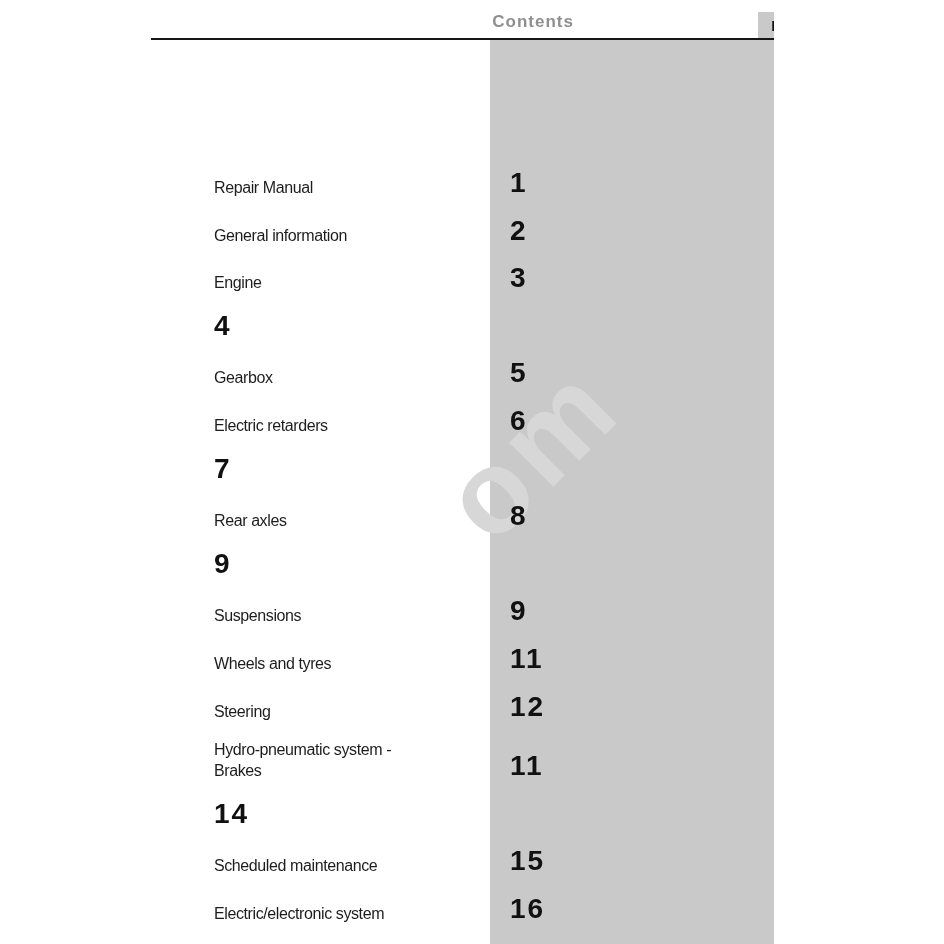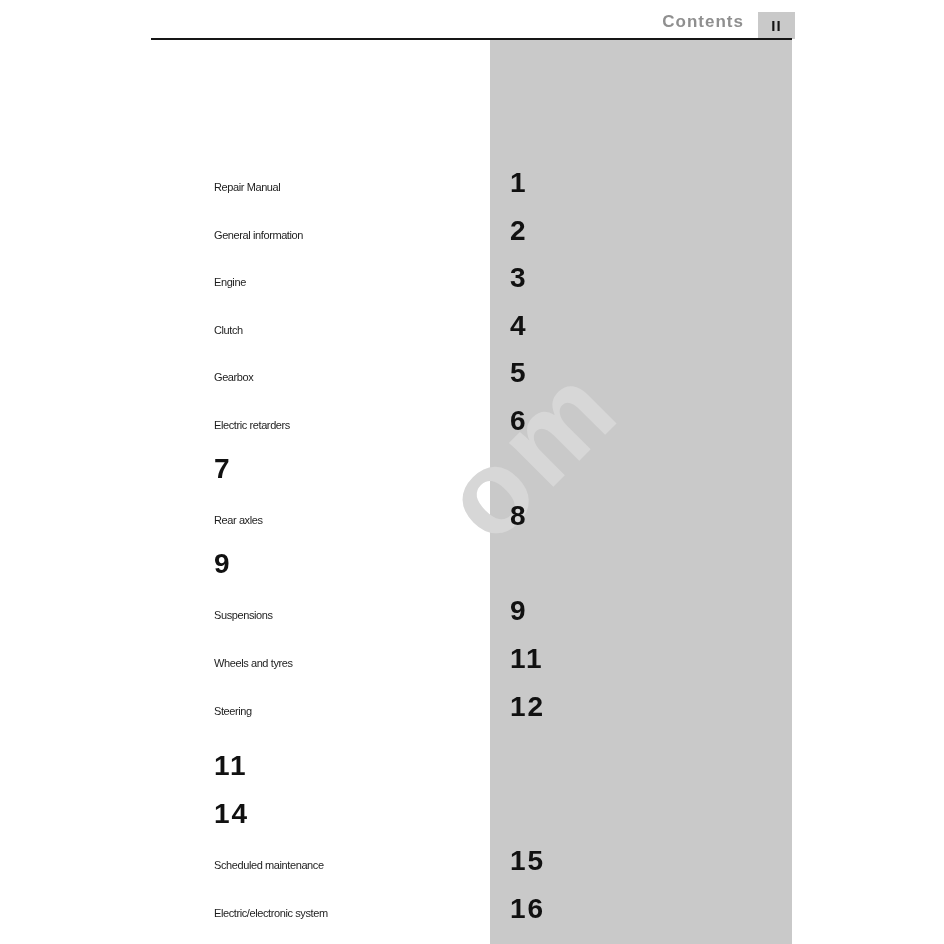--- a/index.html
+++ b/index.html
@@ -2,21 +2,21 @@
 <html><head>
 <meta charset="utf-8">
 <style>
   html, body {
     margin: 0;
     padding: 0;
     background: #ffffff;
   }
   .page {
     position: relative;
-    width: 944px;
+    width: 774px;
     height: 944px;
     background: #ffffff;
     overflow: hidden;
     font-family: "Liberation Sans", sans-serif;
   }
   .header-title {
     position: absolute;
     top: 12px;
     right: 200px;
     font-size: 17px;
@@ -87,21 +87,21 @@
     height: 30px;
     margin-bottom: 17.6px;
   }
   
   .toc-row:nth-child(13) {
     height: 42px;
     margin-top: 9px;
   }
   .toc-label {
     flex: 0 0 296px;
-    font-size: 11px;
+    font-size: 16px;
     line-height: 21px;
     letter-spacing: -0.4px;
     color: #1d1d1d;
     white-space: pre-line;
   }
   .toc-number {
     font-size: 28px;
     line-height: 30px;
     font-weight: 700;
     letter-spacing: 2px;
@@ -131,21 +131,20 @@
       </div>
       <div class="toc-row">
         <span class="toc-label">General information</span>
         <span class="toc-number">2</span>
       </div>
       <div class="toc-row">
         <span class="toc-label">Engine</span>
         <span class="toc-number">3</span>
       </div>
       <div class="toc-row">
-        <span class="toc-label">Clutch</span>
         <span class="toc-number">4</span>
       </div>
       <div class="toc-row">
         <span class="toc-label">Gearbox</span>
         <span class="toc-number">5</span>
       </div>
       <div class="toc-row">
         <span class="toc-label">Electric retarders</span>
         <span class="toc-number">6</span>
       </div>
@@ -165,20 +164,22 @@
       </div>
       <div class="toc-row">
         <span class="toc-label">Wheels and tyres</span>
         <span class="toc-number">11</span>
       </div>
       <div class="toc-row">
         <span class="toc-label">Steering</span>
         <span class="toc-number">12</span>
       </div>
       <div class="toc-row">
+        <span class="toc-label">Hydro-pneumatic system -
+Brakes</span>
         <span class="toc-number">11</span>
       </div>
       <div class="toc-row">
         <span class="toc-number">14</span>
       </div>
       <div class="toc-row">
         <span class="toc-label">Scheduled maintenance</span>
         <span class="toc-number">15</span>
       </div>
       <div class="toc-row">

